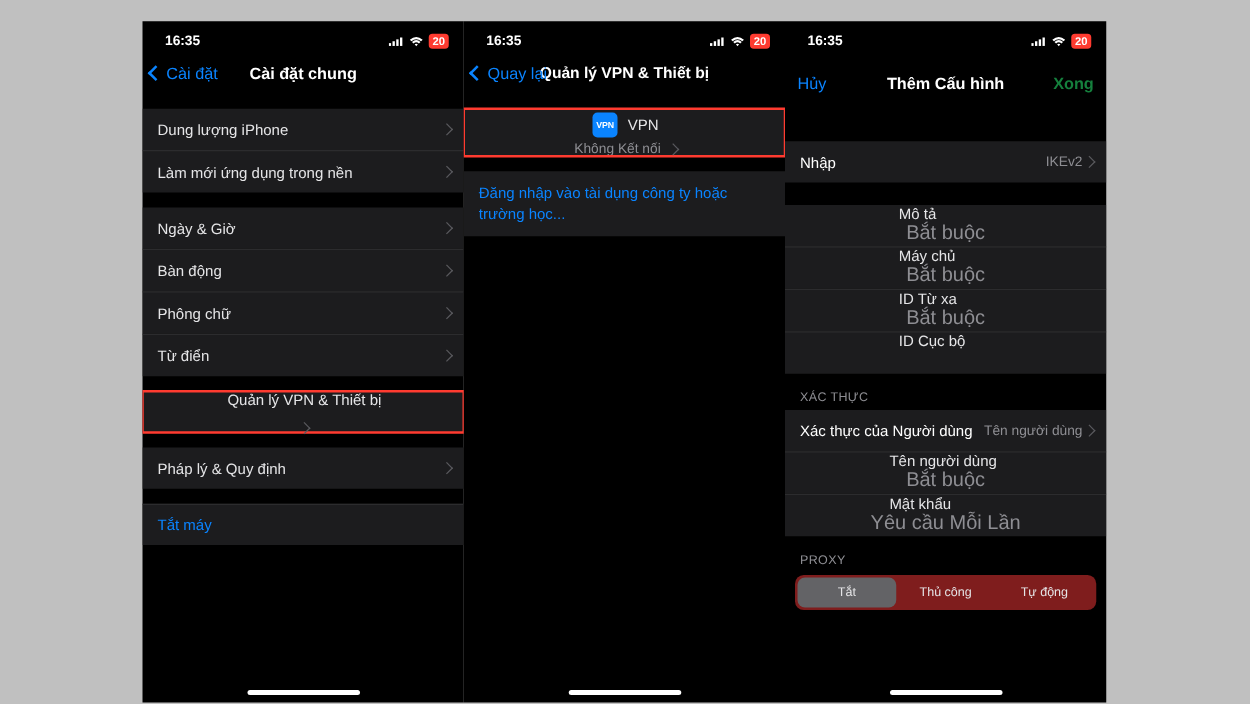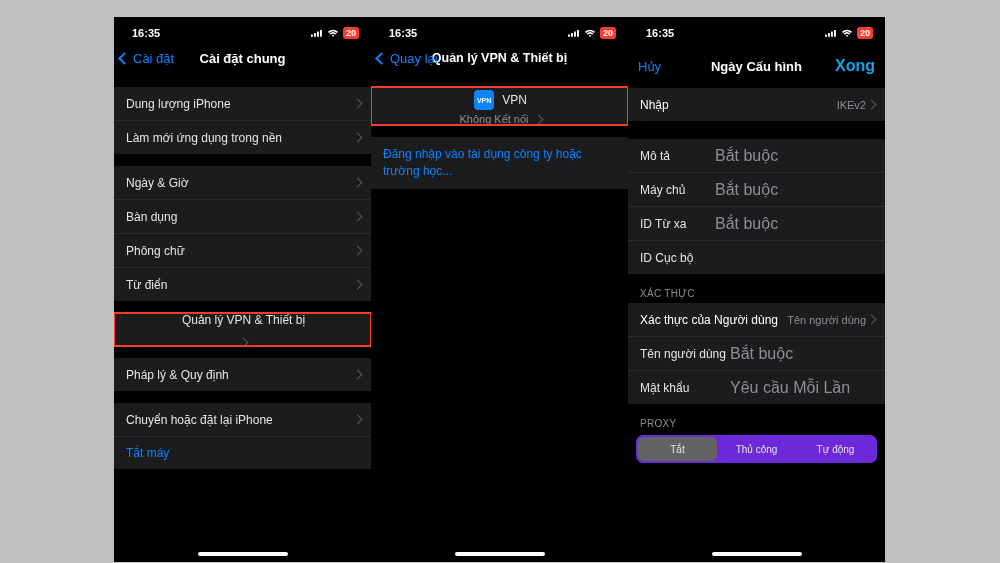--- a/index.html
+++ b/index.html
@@ -79,22 +79,22 @@
     left: 6px;
     display: flex;
     align-items: center;
     color: #0a84ff;
     font-size: 13px;
     gap: 2px;
   }
   .nav-right {
     position: absolute;
     right: 10px;
-    color: #0ea5e9;
-    font-size: 16px;
+    color: #15803d;
+    font-size: 13px;
     font-weight: 600;
   }
   .chev-left {
     width: 7px; height: 7px;
     border-left: 2px solid #0a84ff;
     border-bottom: 2px solid #0a84ff;
     transform: rotate(45deg);
     margin-right: 2px;
   }
   .content { padding-top: 2px; }
@@ -155,34 +155,35 @@
     padding: 14px 12px 4px;
     letter-spacing: 0.3px;
   }
   .input-cell {
     background: #1c1c1e;
     height: 33px;
     display: flex;
     align-items: center;
     padding: 0 12px;
     font-size: 12px;
+    flex-direction: column;
   }
   .input-cell + .input-cell { border-top: 0.5px solid #2c2c2e; }
   .input-label {
     color: #e5e5e7;
     width: 75px;
     flex-shrink: 0;
   }
   .input-value {
     color: #8e8e93;
     font-size: 16px;
   }
   .seg {
     display: flex;
-    background: #6d28d9;
+    background: #7f1d1d;
     border-radius: 7px;
     padding: 2px;
     margin: 2px 8px 0;
     height: 24px;
   }
   .seg-item {
     flex: 1;
     display: flex;
     align-items: center;
     justify-content: center;
@@ -263,21 +264,21 @@
             </div>
         </div>
         <div class="group">
           <div class="cell">
               <span>Ngày &amp; Giờ</span>
               <span class="right">
                 <span class="chev"></span>
               </span>
             </div>
           <div class="cell">
-              <span>Bàn dụng</span>
+              <span>Bàn động</span>
               <span class="right">
                 <span class="chev"></span>
               </span>
             </div>
           <div class="cell">
               <span>Phông chữ</span>
               <span class="right">
                 <span class="chev"></span>
               </span>
             </div>
@@ -298,26 +299,20 @@
         </div>
         <div class="group">
           <div class="cell">
               <span>Pháp lý &amp; Quy định</span>
               <span class="right">
                 <span class="chev"></span>
               </span>
             </div>
         </div>
         <div class="group">
-          <div class="cell">
-              <span>Chuyển hoặc đặt lại iPhone</span>
-              <span class="right">
-                <span class="chev"></span>
-              </span>
-            </div>
           <div class="link-cell" style="border-top:0.5px solid #2c2c2e"><span>Tắt máy</span></div>
         </div>
       </div>
       <div class="home-ind"></div>
     </div>
 
     <div class="phone">
       <div class="status-bar">
         <span>16:35</span>
         <span class="status-icons">
@@ -379,25 +374,25 @@
             </svg>
           <span class="batt">
               <span>20</span>
             </span>
         </span>
       </div>
       <div class="nav-bar" style="margin-top:8px">
         <div class="nav-left" style="left:10px">
             <span>Hủy</span>
           </div>
-        <div class="nav-title">Ngày Cấu hình</div>
+        <div class="nav-title">Thêm Cấu hình</div>
         <div class="nav-right"><span>Xong</span></div>
       </div>
       <div class="content">
-        <div class="group" style="margin-top:5px">
+        <div class="group" style="margin-top:30px">
           <div class="selectable-row">
             <span>Nhập</span>
             <span class="right-val">
                 <span>IKEv2</span>
                 <span class="chev"></span>
               </span>
           </div>
         </div>
         <div class="group" style="margin-top:18px">
           <div class="input-cell">

